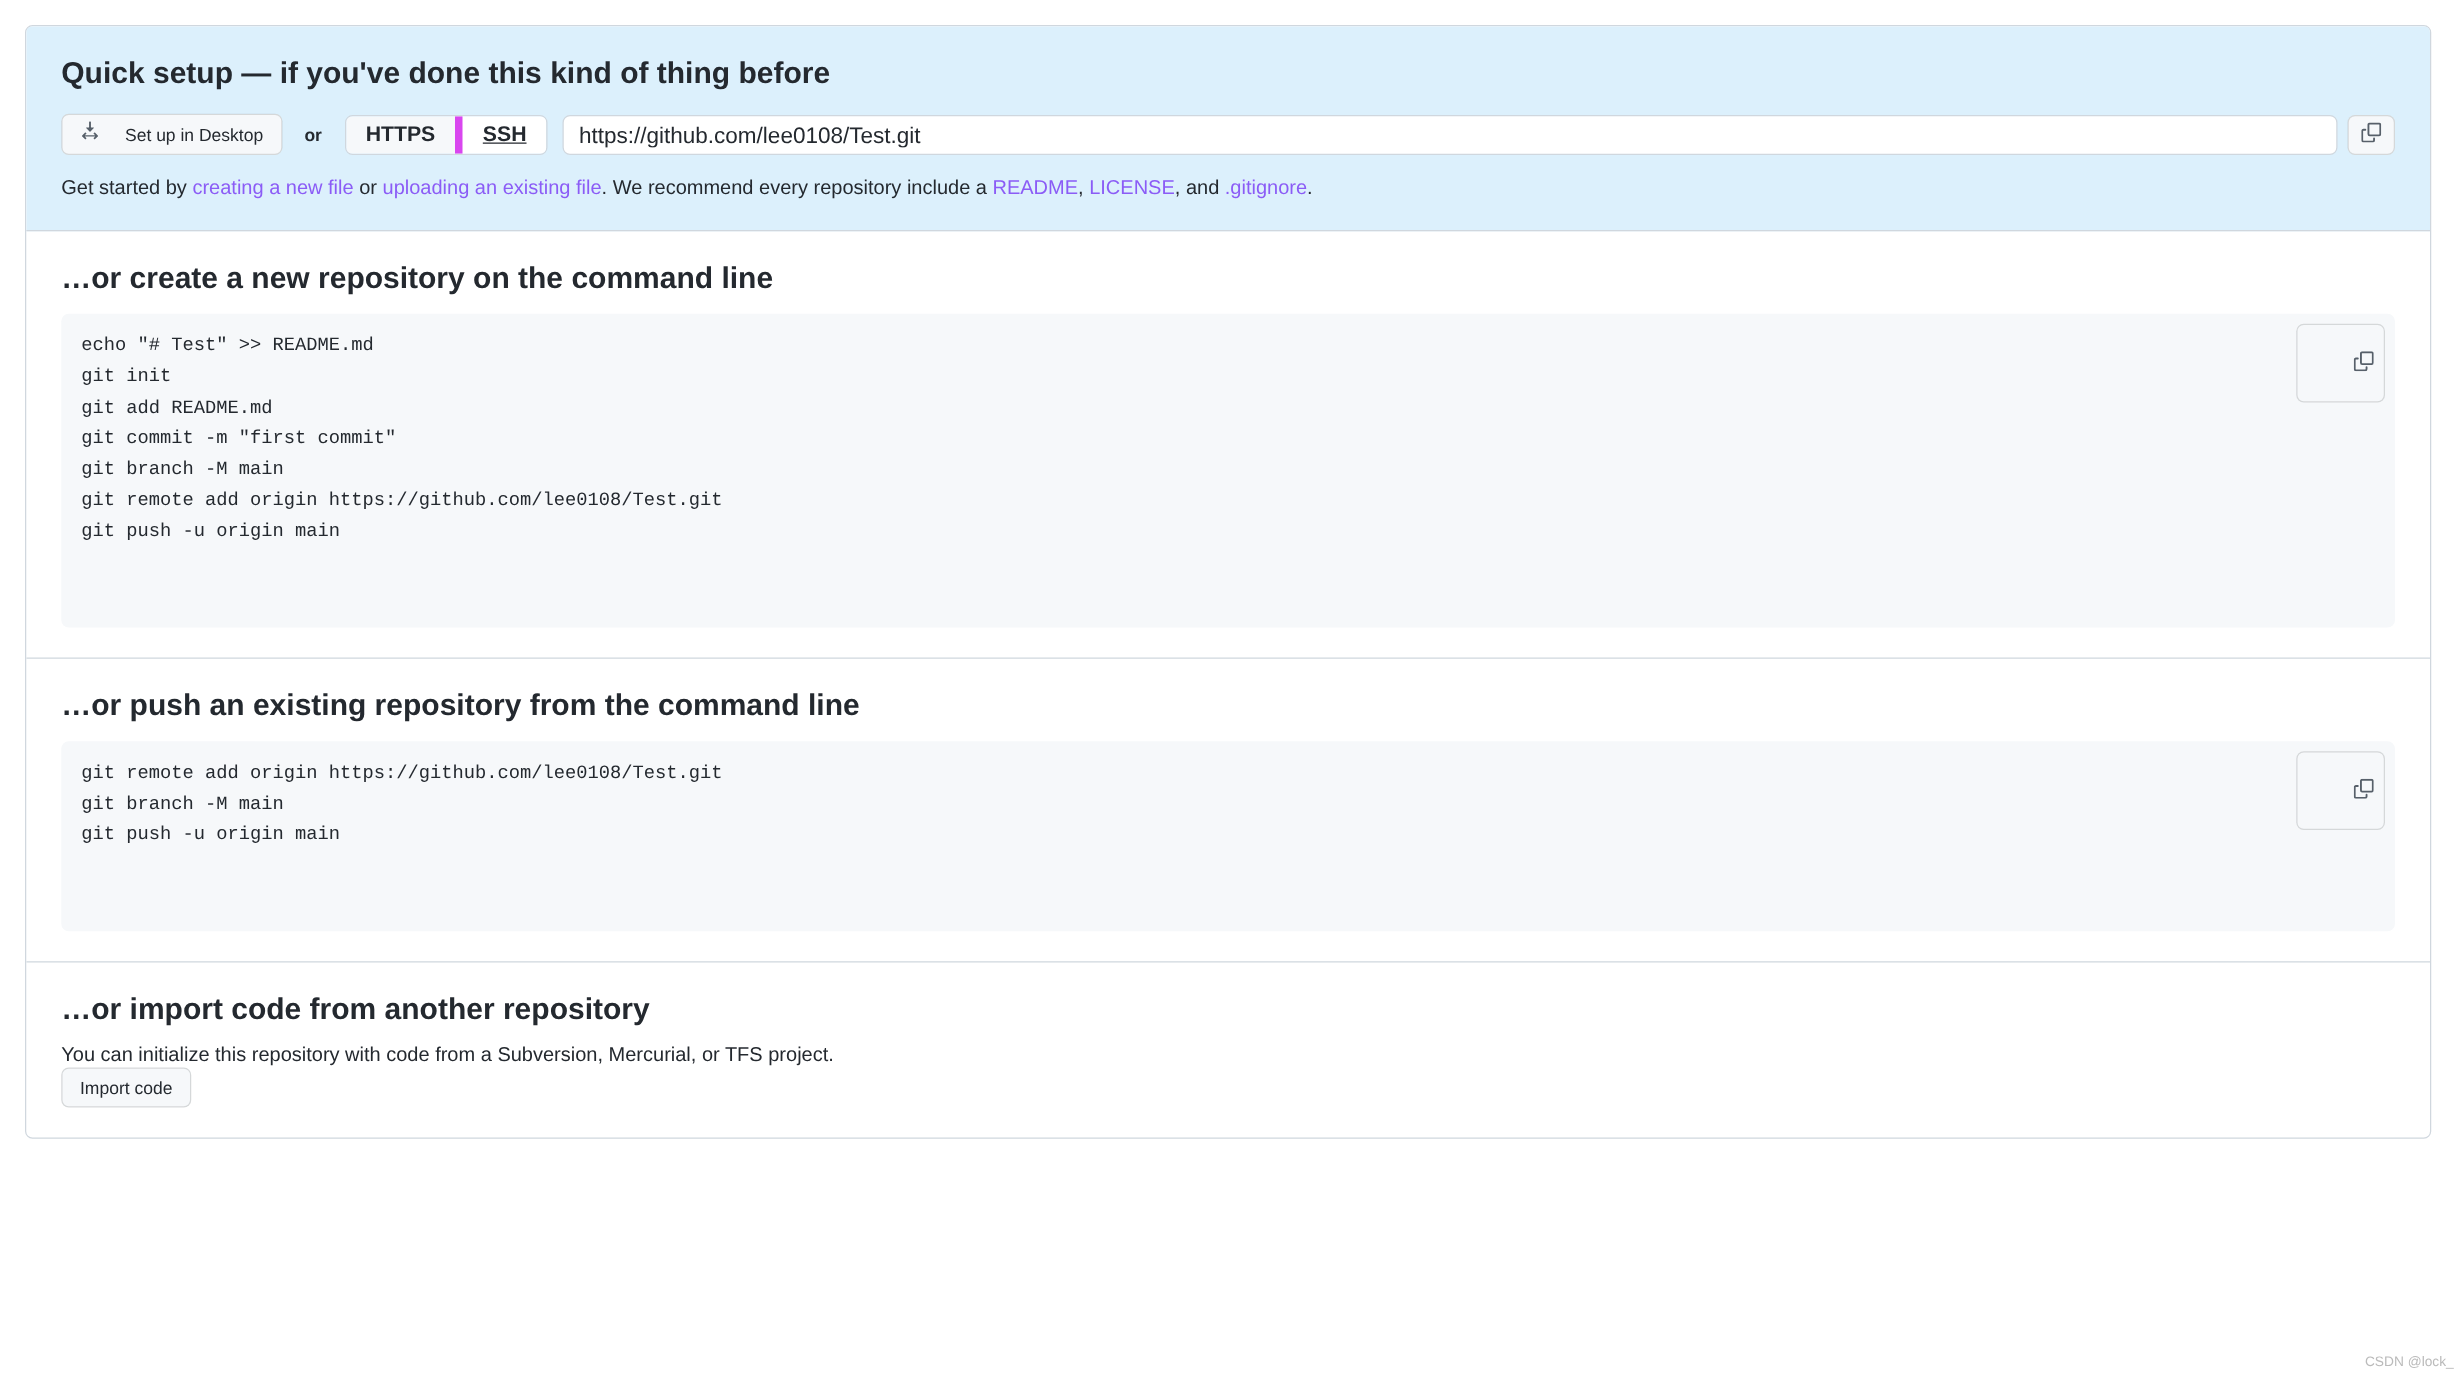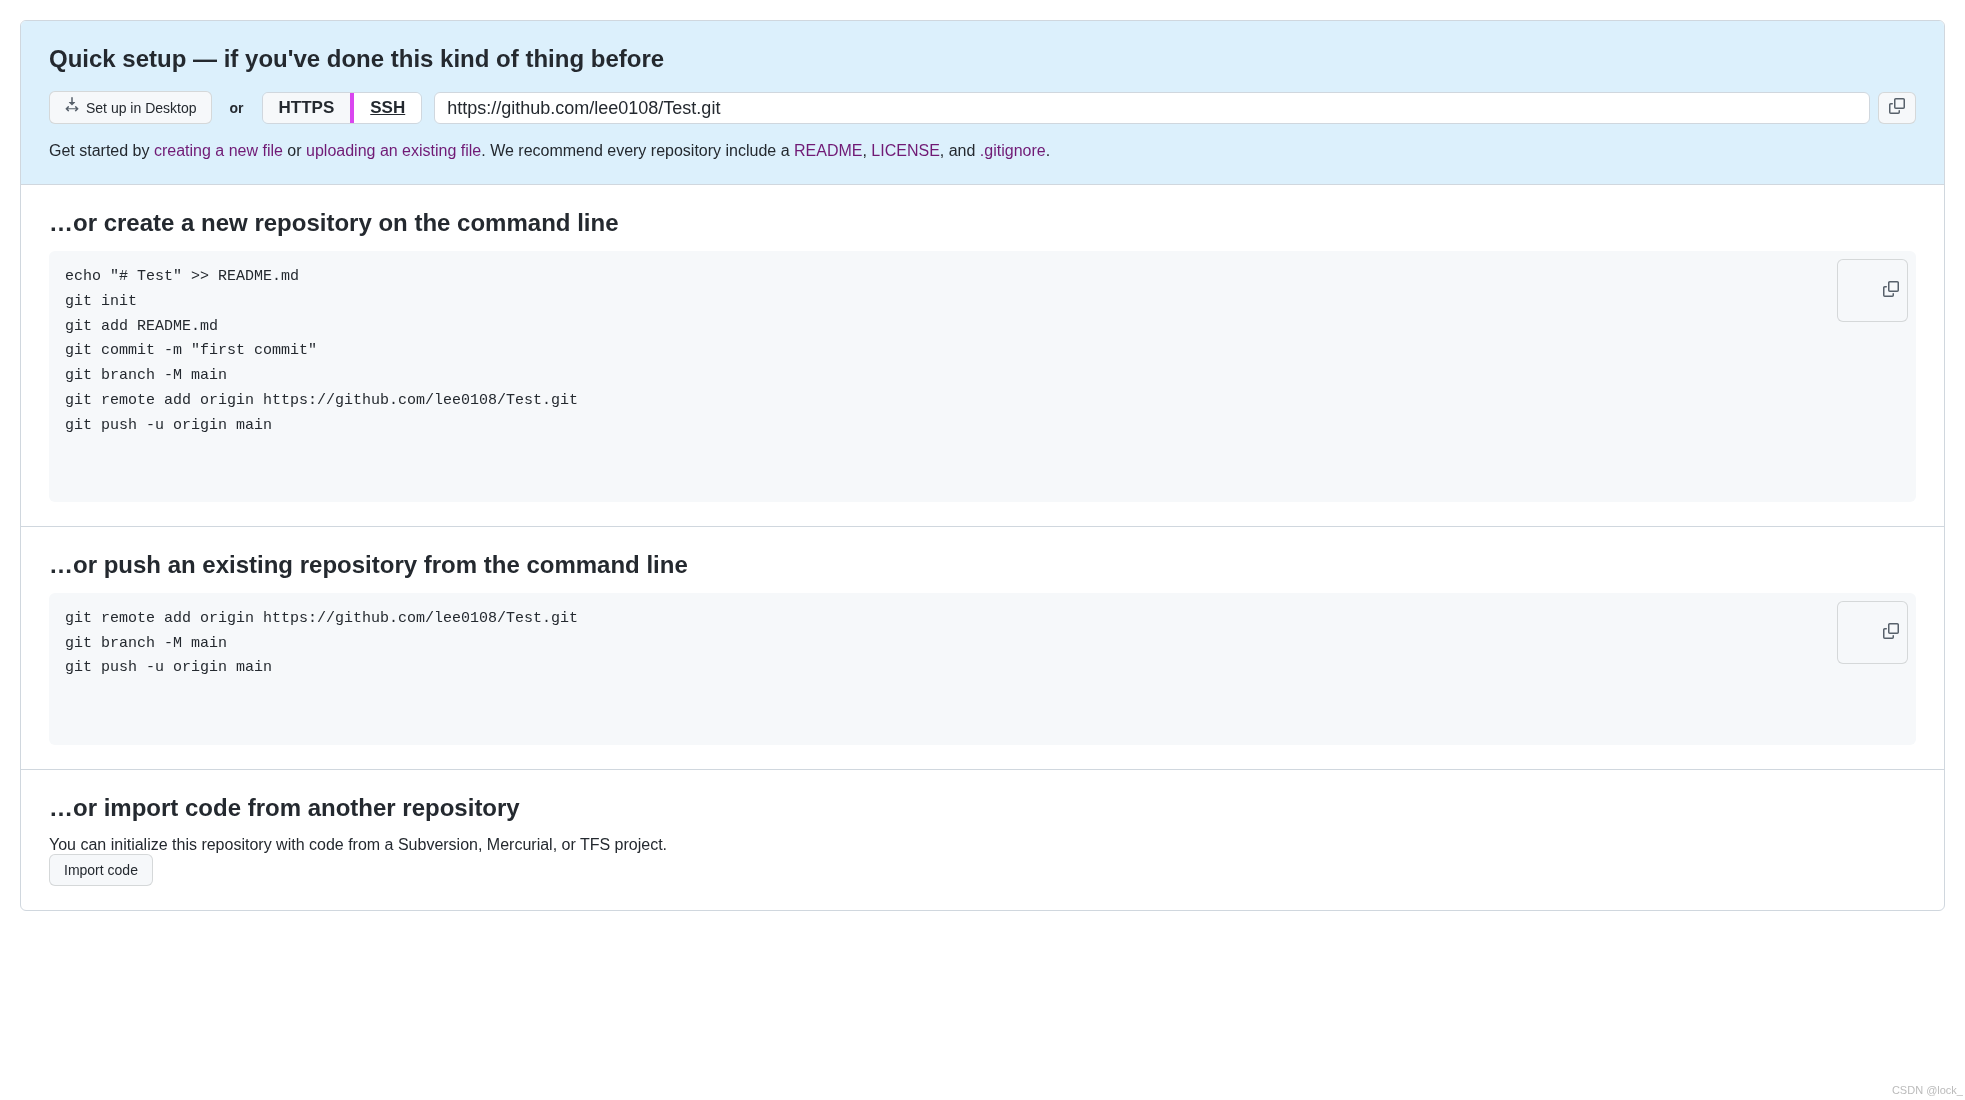--- a/index.html
+++ b/index.html
@@ -28,21 +28,21 @@
     }
     .setup-row {
       display: flex;
       align-items: center;
       gap: 12px;
       margin-bottom: 18px;
     }
     .btn {
       display: inline-flex;
       align-items: center;
-      gap: 6px;
+      gap: 20px;
       padding: 5px 14px;
       font-size: 14px;
       font-weight: 500;
       background: #f6f8fa;
       border: 1px solid rgba(27,31,36,0.15);
       border-radius: 6px;
       cursor: pointer;
       color: #24292f;
       line-height: 20px;
     }
@@ -59,21 +59,21 @@
       background: #ffffff;
       border: none;
       cursor: pointer;
       color: #24292f;
       line-height: 20px;
     }
     .segmented button.active {
       background: #f6f8fa;
     }
     .segmented button + button {
-      border-left: 4px solid #d946ef;
+      border-left: 6px solid #d946ef;
       text-decoration: underline;
     }
     .or-text {
       font-weight: 600;
       color: #24292f;
       padding: 0 6px;
     }
     .url-wrap {
       flex: 1;
       display: flex;
@@ -111,21 +111,21 @@
       cursor: pointer;
       display: inline-flex;
       align-items: center;
       justify-content: center;
     }
     .help-text {
       font-size: 16px;
       color: #24292f;
     }
     .help-text a {
-      color: #701a75;
+      color: #8b5cf6;
       text-decoration: none;
     }
     .section {
       padding: 24px 28px;
       border-bottom: 1px solid #d0d7de;
     }
     .section:last-child { border-bottom: none; }
     .section h2 {
       font-size: 24px;
       font-weight: 600;

